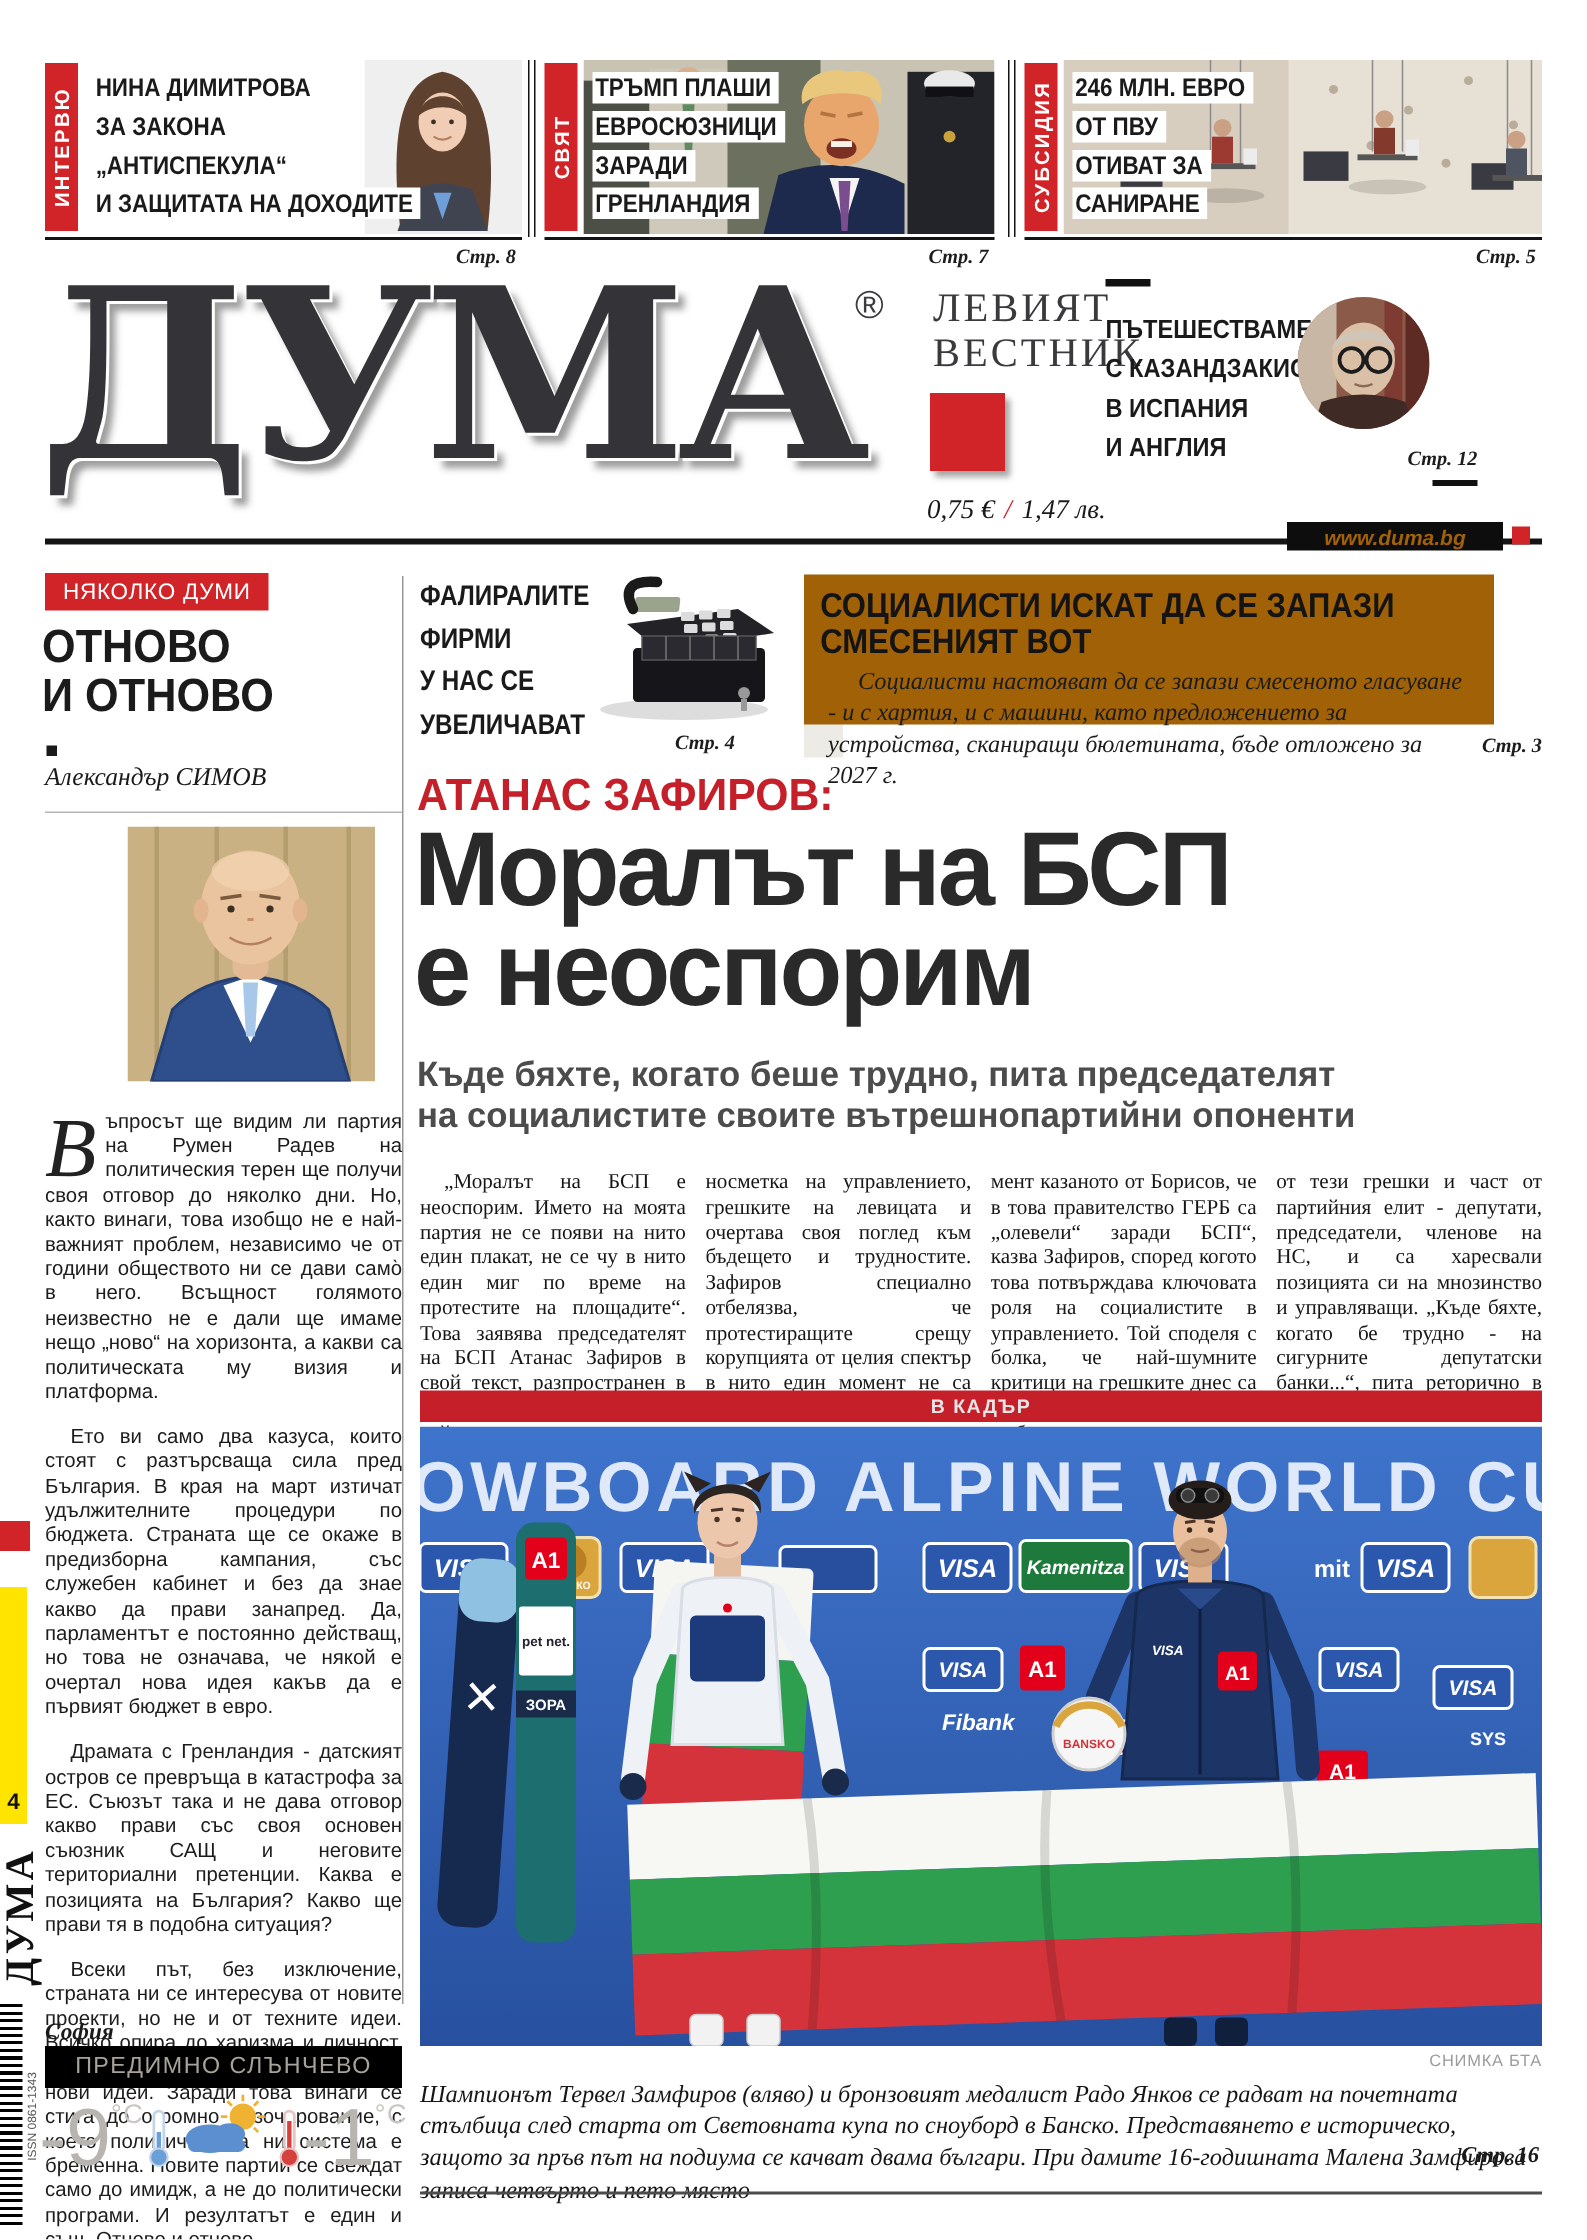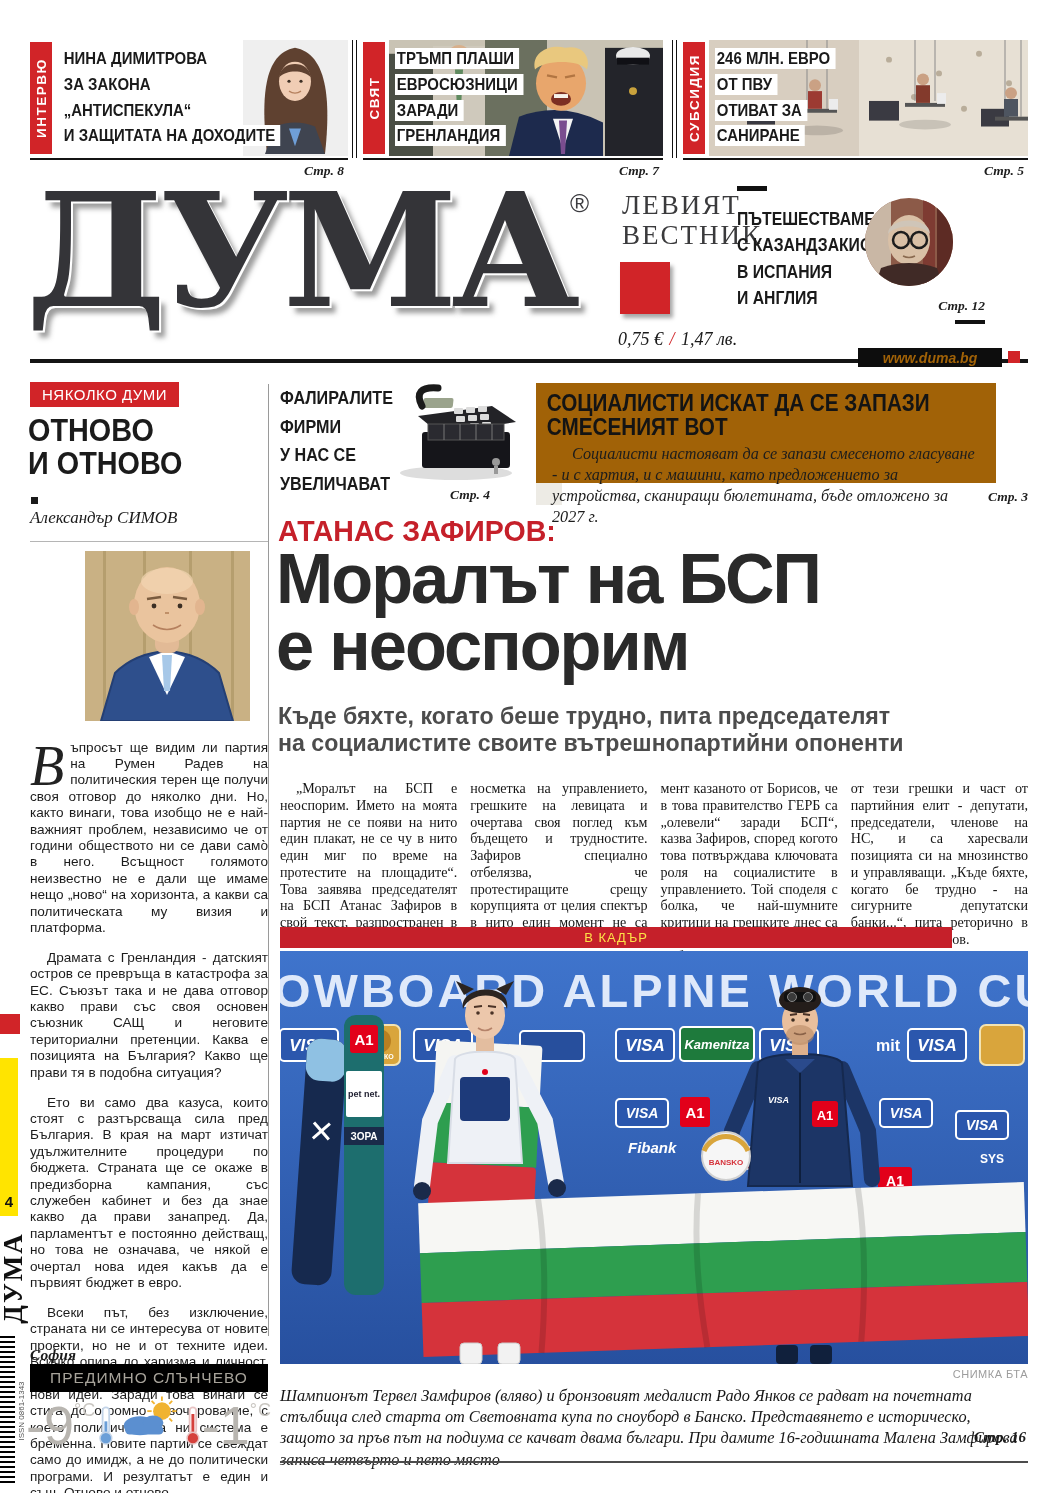--- a/index.html
+++ b/index.html
@@ -217,22 +217,22 @@
     <ellipse cx="82" cy="30" rx="26" ry="13" fill="#f2d5b2" opacity=".7"></ellipse>
     <path d="M62,48 L76,46 M88,46 L102,48" stroke="#7a5b3e" stroke-width="2.5" fill="none"></path>
     <circle cx="69" cy="55" r="2.4" fill="#3c2f24"></circle>
       <circle cx="95" cy="55" r="2.4" fill="#3c2f24"></circle>
     <path d="M80,62 L84,62" stroke="#c09068" stroke-width="2"></path>
     <path d="M68,74 Q82,83 96,74" stroke="#b5805e" fill="none" stroke-width="1.6"></path>
   </svg>
 
   <div class="abs opx" style="left:30px;top:726px;width:238px">
     <p><span class="dropcap serif">В</span><span>ъпросът ще видим ли партия на Румен Радев на политическия терен ще получи своя отговор до няколко дни. Но, както винаги, това изобщо не е най-важният проблем, независимо че от години обществото ни се дави само̀ в него. Всъщност голямото неизвестно не е дали ще имаме нещо „ново“ на хоризонта, а какви са политическата му визия и платформа.</span></p>
+    <p class="ind">Ето ви само два казуса, които стоят с разтърсваща сила пред България. В края на март изтичат удължителните процедури по бюджета. Страната ще се окаже в предизборна кампания, със служебен кабинет и без да знае какво да прави занапред. Да, парламентът е постоянно действащ, но това не означава, че някой е очертал нова идея какъв да е първият бюджет в евро.</p>
     <p class="ind">Драмата с Гренландия - датският остров се превръща в катастрофа за ЕС. Съюзът така и не дава отговор какво прави със своя основен съюзник САЩ и неговите териториални претенции. Каква е позицията на България? Какво ще прави тя в подобна ситуация?</p>
-    <p class="ind">Ето ви само два казуса, които стоят с разтърсваща сила пред България. В края на март изтичат удължителните процедури по бюджета. Страната ще се окаже в предизборна кампания, със служебен кабинет и без да знае какво да прави занапред. Да, парламентът е постоянно действащ, но това не означава, че някой е очертал нова идея какъв да е първият бюджет в евро.</p>
     <p class="ind">Всеки път, без изключение, страната ни се интересува от новите проекти, но не и от техните идеи. Всичко опира до харизма и личност, а не до същностните политики и нови идеи. Заради това винаги се стига до огромно разочарование, с което политическата ни система е бременна. Новите партии се свеждат само до имидж, а не до политически програми. И резултатът е един и същ. Отново и отново.</p>
   </div>
 
   <div class="abs serif" style="left:30px;top:1346px;width:238px;text-align:left;font-weight:bold;font-style:italic;font-size:15.5px">София</div>
   <div class="abs" style="left:30px;top:1364px;width:238px;height:28px;background:#000000;display:flex;align-items:center;justify-content:center;color:#a7a39a;font-size:15.5px;letter-spacing:1px">
     <span>ПРЕДИМНО СЛЪНЧЕВО</span>
     </div>
   <div class="abs" style="left:26px;top:1398px;width:246px;display:flex;align-items:center;justify-content:space-between">
     <span class="temp"><span>-9</span><sup>°C</sup></span>
     <svg width="26" height="54" viewBox="0 0 26 54">
@@ -333,21 +333,21 @@
       </div>
     <div class="col">
         <p>мент казаното от Борисов, че в това правителство ГЕРБ са „олевели“ заради БСП“, казва Зафиров, според когото това потвърждава ключовата роля на социалистите в управлението. Той споделя с болка, че най-шумните критици на грешките днес са онези другари вляво, които са били част</p>
       </div>
     <div class="col">
         <p>от тези грешки и част от партийния елит - депутати, председатели, членове на НС, и са харесвали позицията си на мнозинство и управляващи. „Къде бяхте, когато бе трудно - на сигурните депутатски банки...“, пита реторично в своя текст Зафиров.</p>
       <div class="serif" style="text-align:right;font-style:italic;font-weight:bold;font-size:13.5px;margin-top:3px">Пълният текст - на стр. 9</div>
       </div>
   </div>
 
-  <div class="abs" style="left:280px;top:927px;width:672px;height:21px;background:#c5202a;color:#fde047;display:flex;align-items:center;justify-content:center;font-weight:normal;font-size:13px;letter-spacing:1px">
+  <div class="abs" style="left:280px;top:927px;width:748px;height:21px;background:#c5202a;color:#e5e5e5;display:flex;align-items:center;justify-content:center;font-weight:bold;font-size:13px;letter-spacing:1px">
     <span>В КАДЪР</span>
     </div>
 
   <svg class="abs" style="left:280px;top:951px;width:748px;height:413px" viewBox="0 0 748 413">
     <defs>
       <linearGradient id="bgG" x1="0" y1="0" x2="0" y2="1">
         <stop offset="0" stop-color="#3f74cc"></stop>
           <stop offset="1" stop-color="#27509f"></stop>
       </linearGradient>
     </defs>

